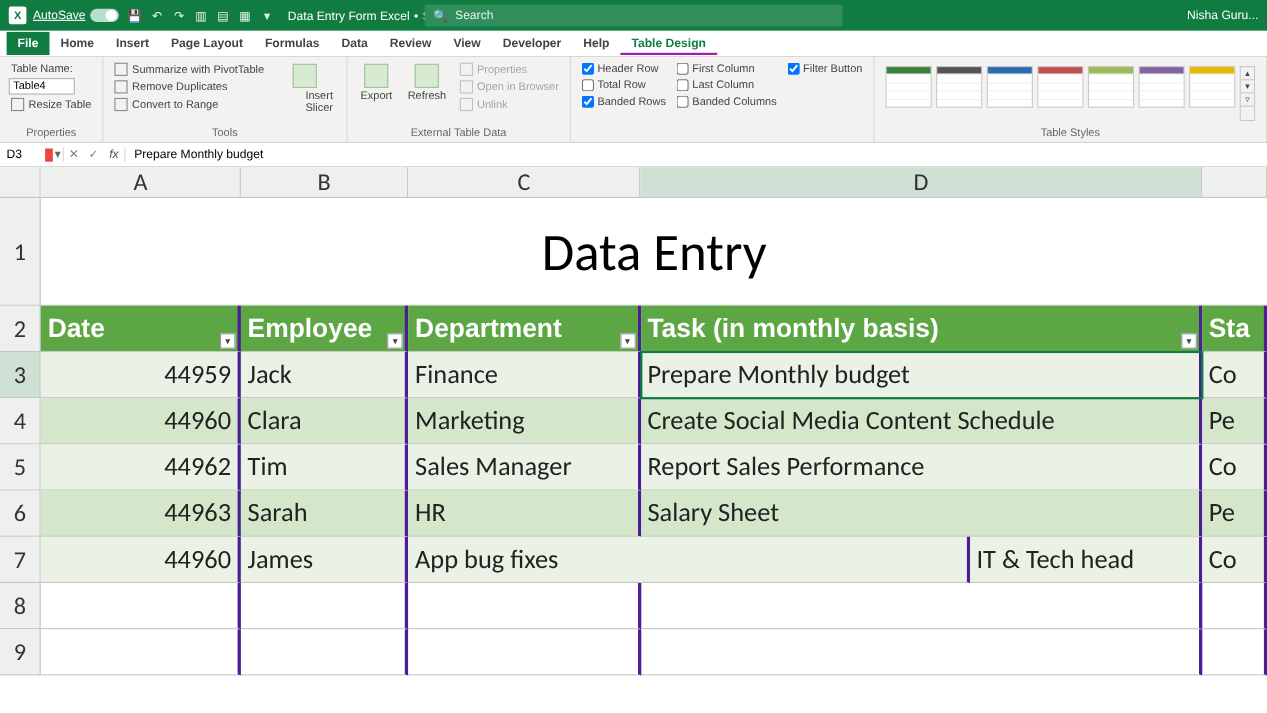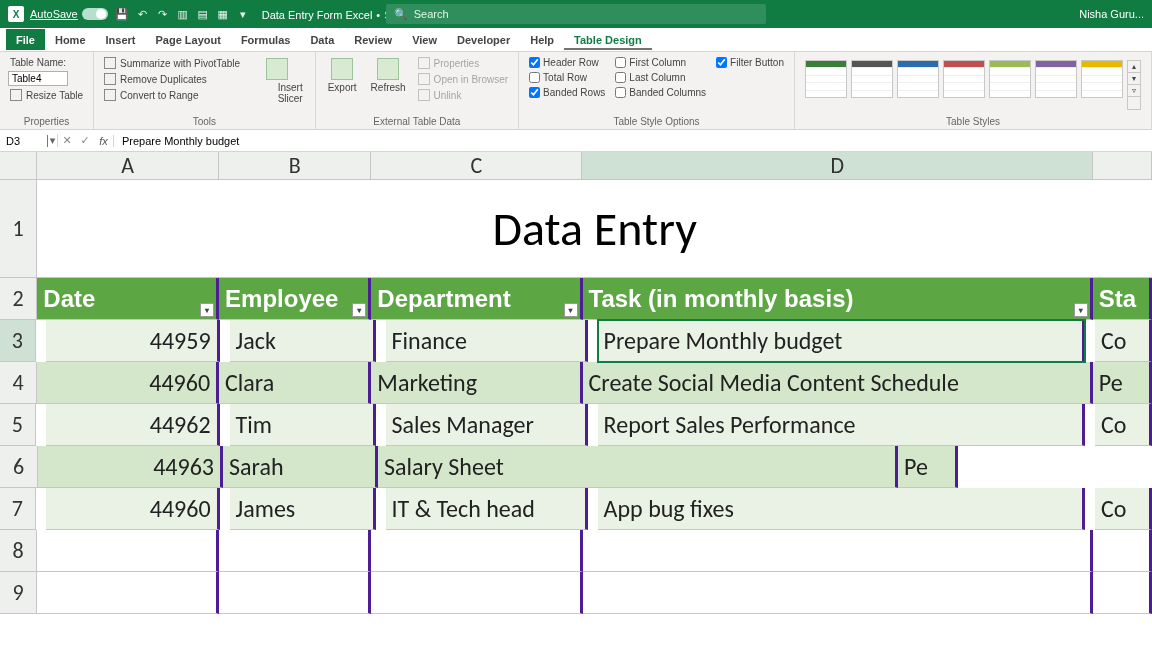--- a/index.html
+++ b/index.html
@@ -15,21 +15,21 @@
 .titlebar .qat .ico { width: 14px; height: 14px; color: #e4f4ec; display: flex; align-items: center; justify-content: center; }
 .titlebar .doc-title { margin-right: auto; display: flex; align-items: flex-end; gap: 4px; }
 .titlebar .saved { color: #cfe8da; }
 .titlebar .search { background: #2f8e5b; width: 380px; height: 20px; border-radius: 2px; margin: 0 auto; display: flex; align-items: center; gap: 6px; padding: 0 8px; color: #e4f4ec; font-size: 11px; position: absolute; left: 50%; transform: translateX(-50%); }
 .titlebar .user { margin-left: auto; }
 
 
 .ribbon-tabs { background: #fff; height: 24px; border-bottom: 1px solid #d4d4d4; display: flex; align-items: center; gap: 0; padding-left: 6px; font-weight: bold; }
 .ribbon-tabs .tab { font-size: 11px; color: #444; padding: 5px 10px 4px; cursor: pointer; }
 .ribbon-tabs .tab.file { background: #107c41; color: #fff; }
-.ribbon-tabs .tab.active { color: #107c41; border-bottom: 2px solid #737373; padding-bottom: 2px; }
+.ribbon-tabs .tab.active { color: #107c41; border-bottom: 2px solid #a21caf; padding-bottom: 2px; }
 
 
 .ribbon { background: #f3f2f1; height: 78px; border-bottom: 1px solid #d4d4d4; display: flex; font-size: 10px; color: #444; }
 .ribbon .group { border-right: 1px solid #d8d8d8; padding: 4px 8px 2px; display: flex; flex-direction: column; justify-content: space-between; }
 .ribbon .group .label { text-align: center; color: #666; font-size: 10px; padding-top: 2px; }
 .ribbon .group .body { display: flex; gap: 6px; flex: 1; }
 .ribbon .col { display: flex; flex-direction: column; gap: 2px; }
 .ribbon .row-item { display: flex; align-items: center; gap: 4px; white-space: nowrap; font-size: 10px; padding: 1px 2px; }
 .ribbon .big-btn { display: flex; flex-direction: column; align-items: center; gap: 2px; padding: 2px 4px; text-align: right; }
 .ribbon .big-btn .ico { width: 22px; height: 22px; background: #d9ead3; border: 1px solid #9cc49c; }
@@ -39,21 +39,21 @@
 .ribbon .styles-gallery { display: flex; gap: 4px; padding: 4px 2px; }
 .ribbon .style-swatch { width: 42px; height: 38px; border: 1px solid #c8c8c8; background: #fff; display: flex; flex-direction: column; }
 .ribbon .style-swatch .hdr { height: 6px; }
 .ribbon .style-swatch .rows { flex: 1; display: flex; flex-direction: column; }
 .ribbon .style-swatch .rows div { flex: 1; border-top: 1px solid #eee; }
 .gallery-nav { display: flex; flex-direction: column; border: 1px solid #c8c8c8; }
 .gallery-nav div { width: 12px; height: 12px; display: flex; align-items: center; justify-content: center; font-size: 8px; border-bottom: 1px solid #c8c8c8; }
 
 
 .formula-bar { height: 22px; background: #fff; border-bottom: 1px solid #d4d4d4; display: flex; align-items: center; font-size: 11px; }
-.formula-bar .namebox { width: 48px; border-right: 1px solid #ef4444; padding: 0 6px; display:flex;align-items:center; }
+.formula-bar .namebox { width: 48px; border-right: 7px solid #ef4444; padding: 0 6px; display:flex;align-items:center; }
 .formula-bar .dd { width: 10px; text-align: center; color: #666; border-right: 1px solid #d4d4d4; }
 .formula-bar .btn { width: 18px; text-align: center; color: #888; }
 .formula-bar .fx { width: 20px; text-align: center; font-style: italic; color: #555; border-right:1px solid #d4d4d4; padding-right:0; }
 .formula-bar .val { padding-left: 8px; }
 
 
 .grid-area { position: relative; }
 .colheads { display: flex; height: 28px; }
 .colheads .corner { width: 38px; background: #eef0ee; border-right: 1px solid #c6c6c6; border-bottom: 1px solid #c6c6c6; }
 .colheads .ch { background: #eef0ee; border-right: 1px solid #c6c6c6; border-bottom: 1px solid #c6c6c6; display: flex; align-items: center; justify-content: center; font-size: 22px; color: #333; font-family: Calibri, sans-serif; }
@@ -61,21 +61,21 @@
 .rowhdr { width: 38px; background: #eef0ee; border-right: 1px solid #c6c6c6; border-bottom: 1px solid #c6c6c6; display: flex; align-items: center; justify-content: center; font-size: 22px; color: #333; font-family: Calibri, sans-serif; }
 .rowhdr.sel { background: #cfe0d5; }
 .sheet-row { display: flex; }
 .cell { border-right: 3px solid #4c1d95; border-bottom: 1px solid #c6c6c6; font-family: Calibri, sans-serif; padding: 2px 6px; display: flex; align-items: center; overflow: hidden; white-space: nowrap; }
 .w-A { width: 185px; } .w-B { width: 155px; } .w-C { width: 215px; } .w-D { width: 520px; } .w-E { width: 60px; }
 .h-1 { height: 98px; } .h-n { height: 42px; }
 .title-cell { font-size: 48px; justify-content: center; border-right: none; }
 .title-span { width: 1135px; }
 .hdr-cell { background: #5ca644; color: #fff; font-size: 24px; font-weight: 600; position: relative; }
 .hdr-cell .dd-btn { position: absolute; right: 2px; bottom: 2px; width: 14px; height: 14px; background: #fff; color: #444; font-size: 8px; display: flex; align-items: center; justify-content: center; border: 1px solid #999; }
-.band-light { background: #eaf2e6; margin-left: 10px; }
+.band-light { background: #eaf2e6; }
 .band-dark  { background: #d4e7ca; }
 .data-cell { font-size: 24px; color: #222; }
 .num { justify-content: flex-end; }
 .active-cell { outline: 2px solid #107c41; outline-offset: -1px; position: relative; z-index: 2; }
 
 .tiny-ico { width:12px; height:12px; display:inline-block; border:1px solid #888; }
 </style>
 </head>
 <body>
 
@@ -218,21 +218,20 @@
             <span>Banded Columns</span>
           </label>
       </div>
       <div class="col">
         <label class="check row-item">
             <input type="checkbox" checked="" style="">
             <span>Filter Button</span>
           </label>
       </div>
     </div>
-    <div class="label">Table Style Options</div>
   </div>
 
   <div class="group" style="flex:1">
     <div class="body">
       <div class="styles-gallery">
         <div class="style-swatch">
             <div class="hdr" style="background:#3a7e3a"></div>
             <div class="rows">
               <div></div>
               <div></div>
@@ -373,29 +372,30 @@
     <div class="cell h-n w-A data-cell band-light num">44962</div>
     <div class="cell h-n w-B data-cell band-light">Tim</div>
     <div class="cell h-n w-C data-cell band-light">Sales Manager</div>
     <div class="cell h-n w-D data-cell band-light">Report Sales Performance</div>
     <div class="cell h-n w-E data-cell band-light">Co</div>
   </div>
   <div class="sheet-row">
     <div class="rowhdr h-n">6</div>
     <div class="cell h-n w-A data-cell band-dark num">44963</div>
     <div class="cell h-n w-B data-cell band-dark">Sarah</div>
+    <div class="cell h-n w-C data-cell band-dark">HR</div>
     <div class="cell h-n w-D data-cell band-dark">Salary Sheet</div>
     <div class="cell h-n w-E data-cell band-dark">Pe</div>
   </div>
   <div class="sheet-row">
     <div class="rowhdr h-n">7</div>
     <div class="cell h-n w-A data-cell band-light num">44960</div>
     <div class="cell h-n w-B data-cell band-light">James</div>
+    <div class="cell h-n w-D data-cell band-light">App bug fixes</div>
     <div class="cell h-n w-C data-cell band-light">IT &amp; Tech head</div>
-    <div class="cell h-n w-D data-cell band-light">App bug fixes</div>
     <div class="cell h-n w-E data-cell band-light">Co</div>
   </div>
   <div class="sheet-row">
     <div class="rowhdr h-n">8</div>
     <div class="cell h-n w-A"></div>
     <div class="cell h-n w-B"></div>
     <div class="cell h-n w-C"></div>
     <div class="cell h-n w-D"></div>
     <div class="cell h-n w-E"></div>
   </div>

